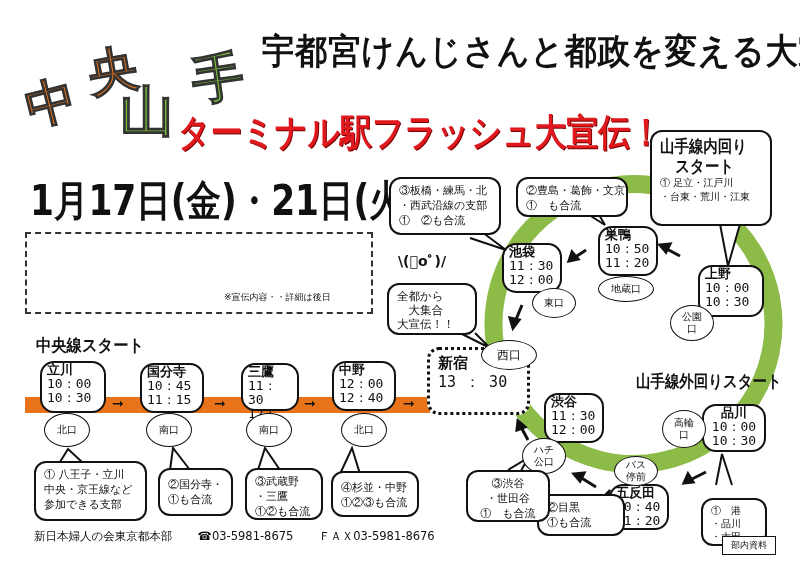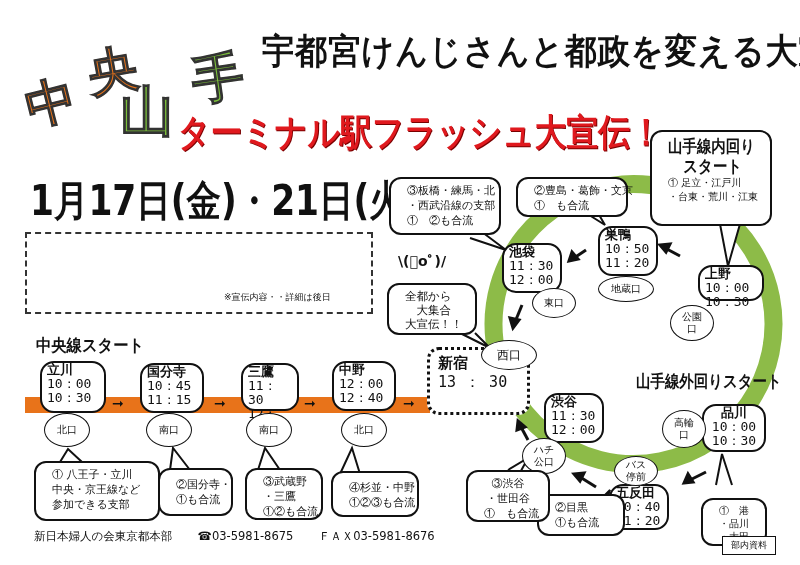--- a/index.html
+++ b/index.html
@@ -17,21 +17,21 @@
   .invite-l2 { left:8px; top:34px; font-size:12px; white-space:nowrap; }
   .invite-l3 { left:8px; top:54px; font-size:12px; white-space:nowrap; }
   .invite-note { left:197px; top:57px; font-size:9px; white-space:nowrap; }
   .section-title { font-size:17px; font-weight:bold; white-space:nowrap; transform:scaleX(0.9); transform-origin:left top; }
   .orange-bar { left:25px; top:397px; width:405px; height:16px; background:#e8731a; }
   .stn { position:absolute; background:#fff; border:2px solid #111; border-radius:14px; padding:0 5px; line-height:14px; box-sizing:border-box; }
   .stn .nm { font-size:13px; font-weight:bold; display:block; }
   .stn .tm { font-size:13px; font-family:"DejaVu Sans Mono", monospace; display:block; letter-spacing:0px; }
   .exit { position:absolute; background:#fff; border:1.5px solid #111; border-radius:50%; font-size:10px; text-align:center; display:flex; align-items:center; justify-content:center; line-height:12px; box-sizing:border-box; }
   .arrow { position:absolute; font-size:14px; font-weight:bold; color:#111; }
-  .bubble { position:absolute; background:#fff; border:2px solid #111; border-radius:12px; font-family:"DejaVu Serif", serif; font-size:11px; line-height:15px; padding:4px 16px; box-sizing:border-box; white-space:nowrap; }
+  .bubble { position:absolute; background:#fff; border:2px solid #111; border-radius:12px; font-family:"DejaVu Serif", serif; font-size:11px; line-height:15px; padding:4px 8px; box-sizing:border-box; white-space:nowrap; }
   .shinjuku { left:427px; top:347px; width:103px; height:68px; border:3px dotted #111; border-radius:12px; background:#fff; padding:4px 8px; box-sizing:border-box; }
   .shinjuku .nm { font-size:15px; font-weight:bold; display:block; }
   .shinjuku .tm { font-size:15px; display:block; font-family:"DejaVu Sans Mono", monospace; line-height:19px; }
   .footer { left:34px; top:529px; font-size:11.5px; white-space:nowrap; }
   .stamp { left:722px; top:536px; border:1.5px solid #111; font-size:9px; padding:2px 8px; background:#fff; font-family:"DejaVu Serif", serif; }
   .kao { left:398px; top:253px; font-size:14px; font-weight:bold; }
   .yama-title { font-weight:bold; white-space:nowrap; transform:scaleX(0.85); transform-origin:left top; }
 </style>
 </head>
 <body>
@@ -119,21 +119,21 @@
   <span class="tm">12：00</span>
   <span class="tm">12：40</span>
 </div>
 <span class="arrow" style="left:403px;top:395px;">➞</span>
 
 <div class="exit" style="left:44px;top:413px;width:46px;height:34px;">北口</div>
 <div class="exit" style="left:146px;top:413px;width:46px;height:34px;">南口</div>
 <div class="exit" style="left:246px;top:413px;width:46px;height:34px;">南口</div>
 <div class="exit" style="left:341px;top:413px;width:46px;height:34px;">北口</div>
 
-<div class="bubble" style="left:34px;top:461px;width:126px;height:60px;">
+<div class="bubble" style="left:34px;top:461px;width:113px;height:60px;">
   <div>① 八王子・立川</div>
   <div>中央・京王線など</div>
   <div>参加できる支部</div>
 </div>
 <div class="bubble" style="left:158px;top:468px;width:75px;height:48px;padding-top:7px;">
   <div>②国分寺・</div>
   <div>①も合流</div>
 </div>
 <div class="bubble" style="left:245px;top:468px;width:78px;height:52px;">
   <div>③武蔵野</div>
@@ -181,21 +181,21 @@
 </div>
 <div class="exit" style="left:532px;top:288px;width:44px;height:30px;">東口</div>
 
 <div class="stn" style="left:598px;top:226px;width:60px;height:50px;">
   <span class="nm">巣鴨</span>
   <span class="tm">10：50</span>
   <span class="tm">11：20</span>
 </div>
 <div class="exit" style="left:598px;top:276px;width:56px;height:26px;">地蔵口</div>
 
-<div class="stn" style="left:698px;top:265px;width:66px;height:36px;">
+<div class="stn" style="left:698px;top:265px;width:66px;height:52px;">
   <span class="nm">上野</span>
   <span class="tm">10：00</span>
   <span class="tm">10：30</span>
 </div>
 <div class="exit" style="left:670px;top:305px;width:44px;height:36px;padding:0 10px;">公園口</div>
 
 <div class="abs yama-title" style="left:636px;top:370px;font-size:17px;">山手線外回りスタート</div>
 
 <div class="stn" style="left:702px;top:404px;width:64px;height:48px;text-align:center;">
   <span class="nm">品川</span>

